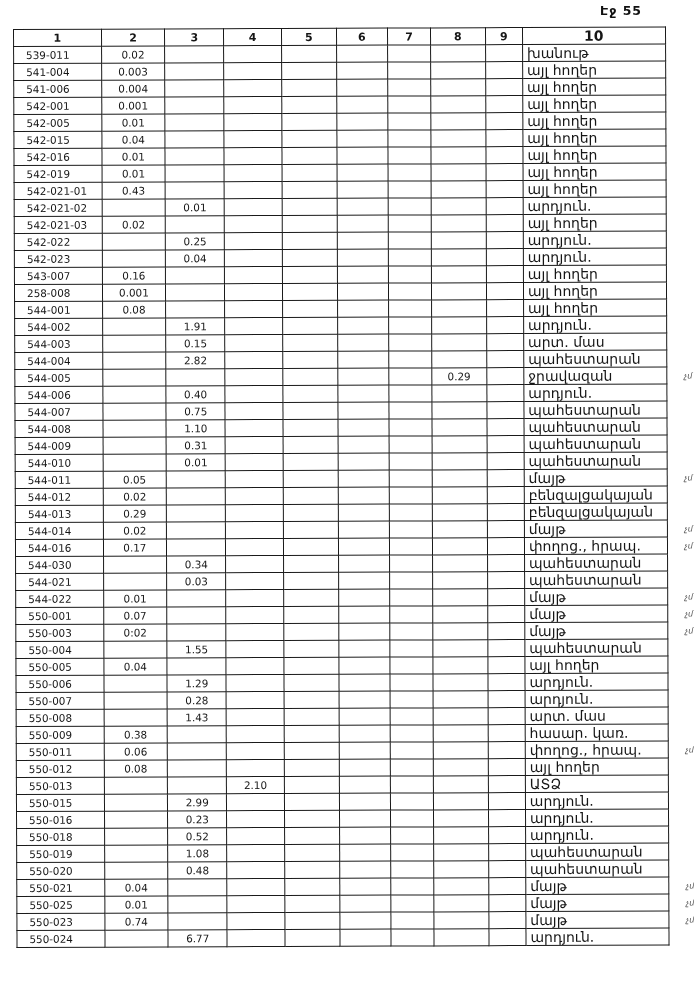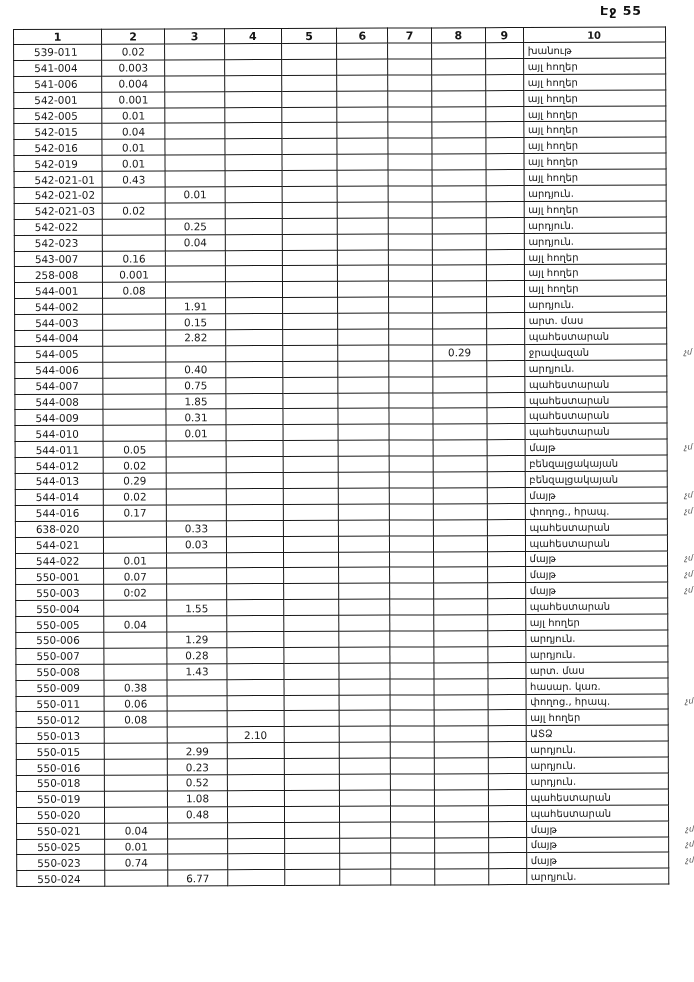--- a/index.html
+++ b/index.html
@@ -31,30 +31,30 @@
   }
   thead th {
     height:15px; font-size:11px; font-weight:bold;
     text-align:center; padding:0; vertical-align:middle;
   }
   tbody td {
     height:15.9px; font-size:10.4px;
     padding:0 2px; vertical-align:middle;
   }
   
-  .c0 { width:88px; text-align:left; padding-left:20px; }
+  .c0 { width:88px; text-align:left; padding-left:12px; }
   .c1 { width:64px; text-align:center; }
   .c2 { width:60px; text-align:center; }
   .c3 { width:58px; text-align:center; }
   .c4 { width:56px; text-align:center; }
   .c5 { width:52px; text-align:center; }
   .c6 { width:44px; text-align:center; }
   .c7 { width:55px; text-align:center; }
   .c8 { width:38px; text-align:center; }
-  .c9 { width:143px; text-align:left; padding-left:4px; font-size:10px; }
+  .c9 { width:143px; text-align:left; padding-left:4px; font-size:14px; }
   thead th.c0, thead th.c9 { text-align:center; padding-left:0; }
   .note-cell {
     border:none; width:20px;
     font-size:8px; color:#555;
     text-align:left; padding-left:17px;
     font-style:italic;
   }
 </style>
 </head>
 <body>
@@ -362,21 +362,21 @@
             <td class="c5"></td>
             <td class="c6"></td>
             <td class="c7"></td>
             <td class="c8"></td>
             <td class="c9">պահեստարան</td>
             <td class="note-cell"></td>
           </tr>
           <tr>
             <td class="c0">544-008</td>
             <td class="c1"></td>
-            <td class="c2">1.85</td>
+            <td class="c2">1.10</td>
             <td class="c3"></td>
             <td class="c4"></td>
             <td class="c5"></td>
             <td class="c6"></td>
             <td class="c7"></td>
             <td class="c8"></td>
             <td class="c9">պահեստարան</td>
             <td class="note-cell"></td>
           </tr>
           <tr>
@@ -464,23 +464,23 @@
             <td class="c3"></td>
             <td class="c4"></td>
             <td class="c5"></td>
             <td class="c6"></td>
             <td class="c7"></td>
             <td class="c8"></td>
             <td class="c9">փողոց., հրապ.</td>
             <td class="note-cell">չմ</td>
           </tr>
           <tr>
-            <td class="c0">638-020</td>
-            <td class="c1"></td>
-            <td class="c2">0.33</td>
+            <td class="c0">544-030</td>
+            <td class="c1"></td>
+            <td class="c2">0.34</td>
             <td class="c3"></td>
             <td class="c4"></td>
             <td class="c5"></td>
             <td class="c6"></td>
             <td class="c7"></td>
             <td class="c8"></td>
             <td class="c9">պահեստարան</td>
             <td class="note-cell"></td>
           </tr>
           <tr>

